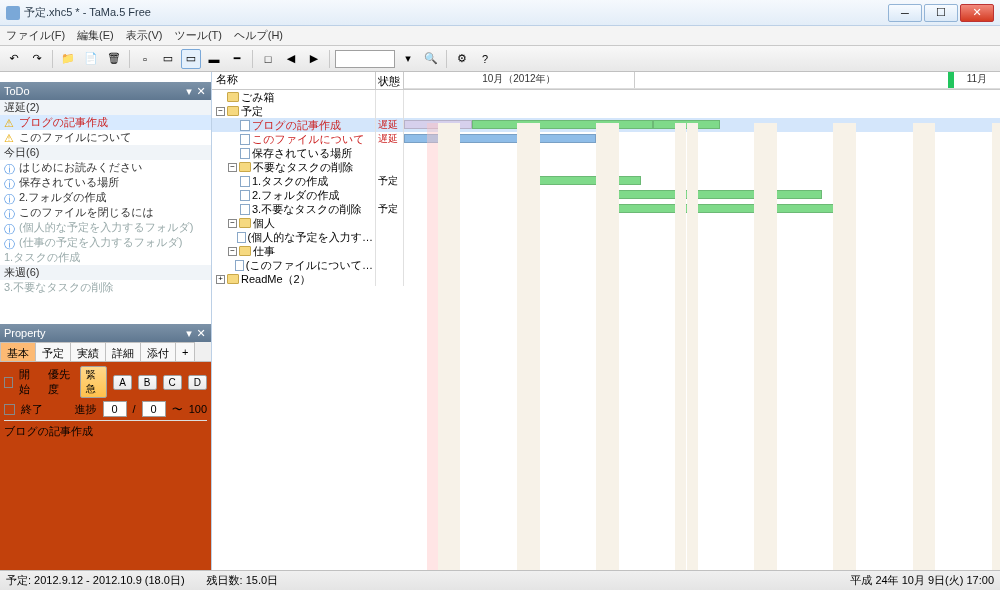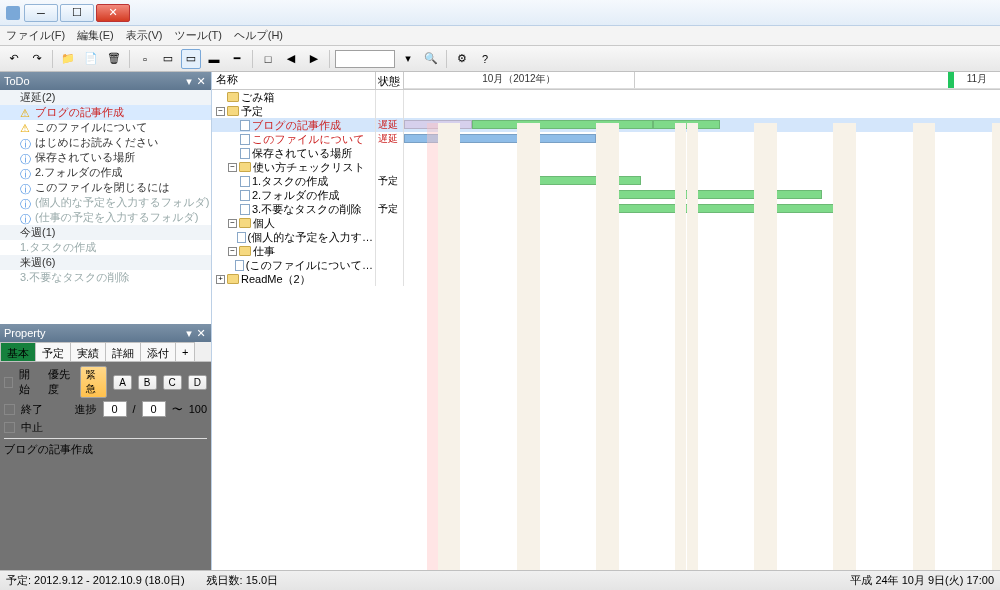--- a/index.html
+++ b/index.html
@@ -10,37 +10,37 @@
 .wbtns { display: flex; gap: 2px; }
 .wbtn { width: 34px; height: 18px; border: 1px solid #93b4d6; background: linear-gradient(#f7fbff,#dbe9f7); border-radius: 2px; display: flex; align-items: center; justify-content: center; }
 .wbtn.close { background: linear-gradient(#f28a7d,#d43b22); border-color: #b33; color: #fff; }
 .menubar { height: 20px; background: #f4f4f4; display: flex; align-items: center; padding: 0 6px; gap: 12px; border-bottom: 1px solid #c9c9c9; }
 .menubar span { color: #333; }
 .toolbar { height: 26px; background: linear-gradient(#f8f8f8,#e8e8e8); display: flex; align-items: center; padding: 0 4px; gap: 3px; border-bottom: 1px solid #c0c0c0; }
 .tbtn { width: 20px; height: 20px; border: 1px solid transparent; display: flex; align-items: center; justify-content: center; border-radius: 2px; }
 .tsep { width: 1px; height: 18px; background: #c8c8c8; margin: 0 2px; }
 .main { display: flex; height: 498px; }
 .leftcol { width: 212px; display: flex; flex-direction: column; background: #fff; border-right: 1px solid #bcd0e6; }
-.panelhdr { height: 18px; background: linear-gradient(#7c92a8,#5f7790); color: #fff; display: flex; align-items: center; padding: 0 4px; font-size: 10px; }
+.panelhdr { height: 18px; background: linear-gradient(#7c92a8,#5f7790); color: #fff; display: flex; align-items: center; padding: 0 4px; font-size: 10px; margin-top: 10px; }
 .panelhdr .spacer { flex: 1; }
 .panelhdr .pbtn { width: 12px; height: 12px; color: #fff; display: flex; align-items: center; justify-content: center; }
 .todo { flex: 1; overflow: auto; background: #fff; }
-.todo .item { height: 15px; display: flex; align-items: center; padding-left: 20px; gap: 3px; color: #333; }
+.todo .item { height: 15px; display: flex; align-items: center; padding-left: 4px; gap: 3px; color: #333; }
 .todo .item.grp { background: #f0f4f8; }
 .todo .item.red { color: #c22; }
 .todo .item.sel { background: #d8eaff; }
 .todo .dim { color: #9aa; }
 .ico-sm { width: 12px; height: 12px; display: inline-block; }
 .ico-warn { color: #e6a800; }
 .ico-info { color: #4a90e2; }
 .property { height: 228px; display: flex; flex-direction: column; }
 .property .tabs { height: 20px; display: flex; background: #f0f0f0; border-bottom: 1px solid #c0c0c0; }
 .property .tab { padding: 3px 6px; border: 1px solid #c0c0c0; border-bottom: none; background: #f8f8f8; margin-right: -1px; }
-.property .tab.active { background: #15803d; }
-.property .body { flex: 1; background: #737373; padding: 4px; }
+.property .tab.active { background: #fdba74; }
+.property .body { flex: 1; background: #c2410c; padding: 4px; }
 .prow { display: flex; align-items: center; gap: 6px; margin-bottom: 3px; }
 .chk { width: 11px; height: 11px; border: 1px solid #888; }
 .btn-sm { padding: 1px 5px; border: 1px solid #a0a0a0; background: linear-gradient(#fafafa,#eaeaea); border-radius: 2px; font-size: 10px; }
 .btn-urgent { background: linear-gradient(#ffd88a,#ffc14d); }
 .inp-sm { width: 24px; border: 1px solid #a0a0a0; padding: 1px 2px; text-align: center; }
 .rightcol { flex: 1; background: #fff; position: relative; overflow: hidden; }
 .gridh { display: flex; height: 18px; border-bottom: 1px solid #c9c9c9; }
 .gridh .namecol { width: 164px; padding: 0 4px; border-right: 1px solid #c9c9c9; }
 .gridh .statuscol { width: 28px; padding: 2px 2px; border-right: 1px solid #c9c9c9; }
 .calhdr { flex: 1; position: relative; overflow: hidden; }
@@ -67,20 +67,21 @@
 .statusbar { position: absolute; bottom: 0; left: 0; right: 0; height: 20px; background: linear-gradient(#f0f0f0,#e4e4e4); border-top: 1px solid #c0c0c0; display: flex; align-items: center; padding: 0 6px; font-size: 10px; }
 .statusbar .sp { flex: 1; }
 .red-tx { color: #c22; }
 .combo { width: 60px; height: 18px; border: 1px solid #a0a0a0; background: #fff; }
 </style>
 </head>
 <body>
 
 <div class="titlebar">
   <span class="ico"></span>
+  <span class="ttl">予定.xhc5 * - TaMa.5 Free</span>
   <div class="wbtns">
     <div class="wbtn">─</div>
     <div class="wbtn">☐</div>
     <div class="wbtn close">✕</div>
   </div>
 </div>
 
 <div class="menubar" id="menubar">
     <span>ファイル(F)</span>
     <span>編集(E)</span>
@@ -128,20 +129,23 @@
           <span>遅延(2)</span>
         </div>
         <div class="item red sel">
           <span class="ico-sm ico-warn">⚠</span>
           <span>ブログの記事作成</span>
         </div>
         <div class="item">
           <span class="ico-sm ico-warn">⚠</span>
           <span>このファイルについて</span>
         </div>
+        <div class="item grp">
+          <span>今日(6)</span>
+        </div>
         <div class="item">
           <span class="ico-sm ico-info">ⓘ</span>
           <span>はじめにお読みください</span>
         </div>
         <div class="item">
           <span class="ico-sm ico-info">ⓘ</span>
           <span>保存されている場所</span>
         </div>
         <div class="item">
           <span class="ico-sm ico-info">ⓘ</span>
@@ -151,23 +155,20 @@
           <span class="ico-sm ico-info">ⓘ</span>
           <span>このファイルを閉じるには</span>
         </div>
         <div class="item">
           <span class="ico-sm ico-info">ⓘ</span>
           <span class="dim">(個人的な予定を入力するフォルダ)</span>
         </div>
         <div class="item">
           <span class="ico-sm ico-info">ⓘ</span>
           <span class="dim">(仕事の予定を入力するフォルダ)</span>
-        </div>
-        <div class="item grp">
-          <span>今週(1)</span>
         </div>
         <div class="item">
           <span class="dim">1.タスクの作成</span>
         </div>
         <div class="item grp">
           <span>来週(6)</span>
         </div>
         <div class="item">
           <span class="dim">3.不要なタスクの削除</span>
         </div>
@@ -203,24 +204,20 @@
         <div class="prow">
           <span class="chk"></span>
           <span>終了</span>
           <span style="flex:1"></span>
           <span>進捗</span>
           <input class="inp-sm" value="0" style="">
           <span>/</span>
           <input class="inp-sm" value="0" style="">
           <span>〜</span>
           <span>100</span>
-        </div>
-        <div class="prow">
-          <span class="chk"></span>
-          <span>中止</span>
         </div>
         <div style="border-top:1px solid #ddd;margin-top:2px;padding-top:3px">ブログの記事作成</div>
       </div>
     </div>
   </div>
 
   <div class="rightcol">
     <div class="gridh">
       <div class="namecol">名称</div>
       <div class="statuscol">状態</div>
@@ -340,21 +337,21 @@
             <span>保存されている場所</span>
           </div>
           <div class="statuscol"></div>
           <div class="bars"></div>
         </div>
         <div class="grow">
           <div class="namecol">
             <span class="indent" style="width:12px"></span>
             <span class="exp">−</span>
             <span class="folder-ico"></span>
-            <span>使い方チェックリスト</span>
+            <span>不要なタスクの削除</span>
           </div>
           <div class="statuscol"></div>
           <div class="bars"></div>
         </div>
         <div class="grow">
           <div class="namecol">
             <span class="indent" style="width:24px"></span>
             <span class="file-ico"></span>
             <span>1.タスクの作成</span>
           </div>

